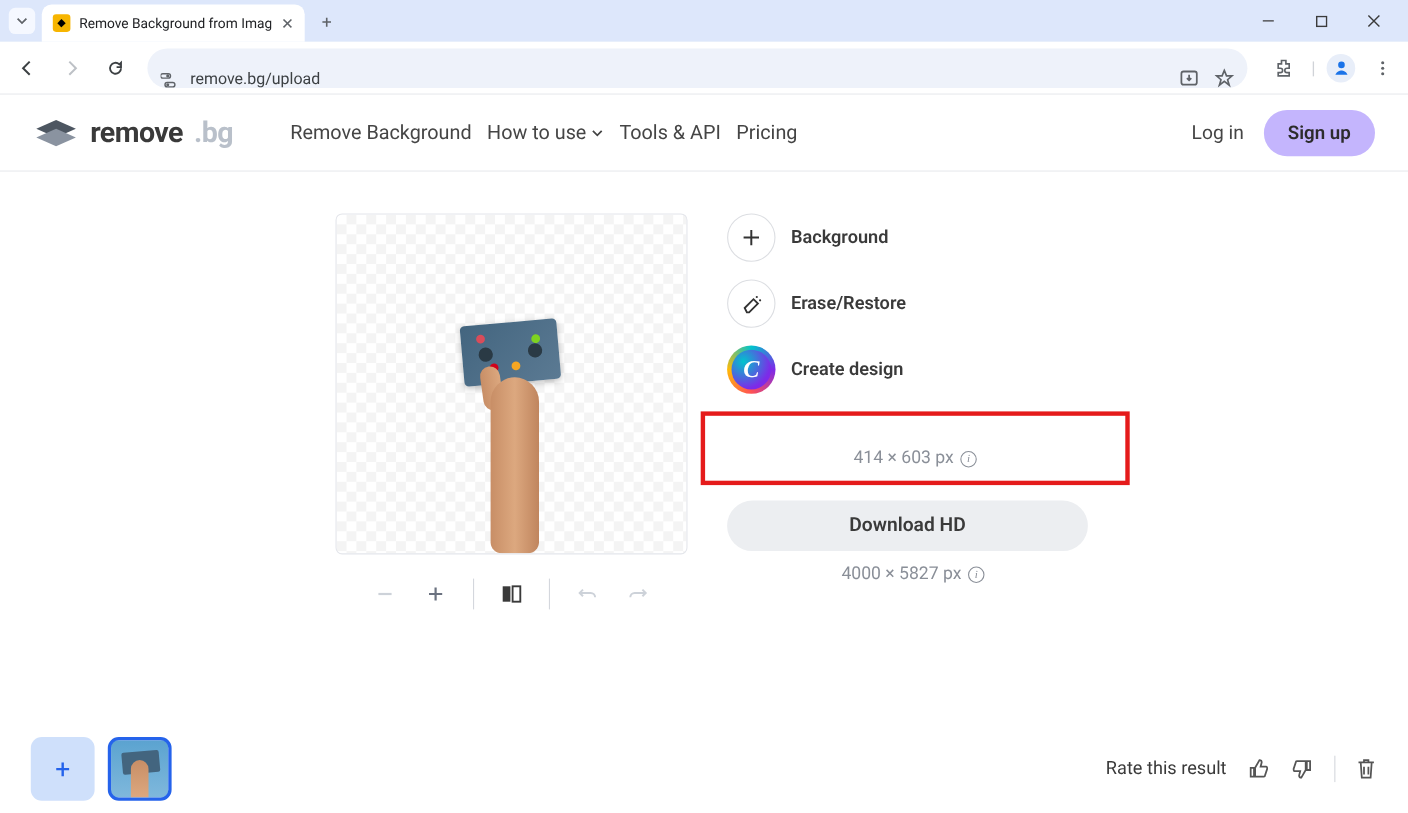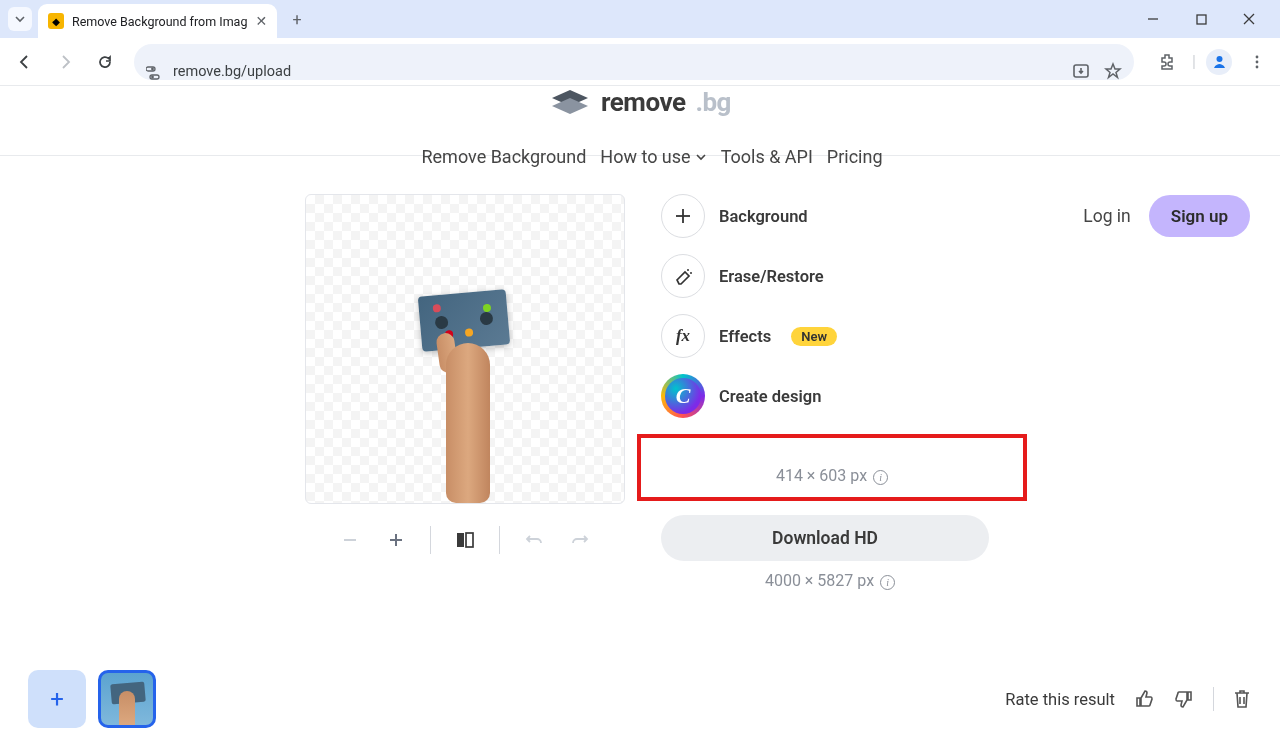--- a/index.html
+++ b/index.html
@@ -22,21 +22,21 @@
 .nav-btn.fwd { color: #bdc1c6; }
 .omnibox { flex: 1; background: #eef2fa; border-radius: 20px; height: 36px; display: flex; align-items: flex-end; padding: 0 12px; gap: 10px; color: #3c4043; font-size: 14.5px; margin: 0 6px; }
 .site-chip { font-size: 13px; color: #5f6368; }
 .omnibox-right { margin-left: auto; display: flex; gap: 14px; align-items: center; color: #5f6368; }
 .right-icons { display: flex; gap: 10px; align-items: center; padding-left: 6px; }
 .rb { width: 30px; height: 30px; display: flex; align-items: center; justify-content: center; cursor: pointer; color: #5f6368; font-size: 17px; }
 .avatar { width: 26px; height: 26px; border-radius: 50%; background: #e8eef9; display: flex; align-items: center; justify-content: center; }
 .avatar svg { fill: #1a73e8; }
 
 
-.page-header { height: 70px; border-bottom: 1px solid #e8eaed; display: flex; align-items: center; padding: 0 30px; gap: 28px; flex-direction: column; }
+.page-header { height: 70px; border-bottom: 1px solid #e8eaed; display: flex; align-items: center; padding: 0 30px; gap: 28px; }
 .logo { display: flex; align-items: center; gap: 10px; font-weight: 700; font-size: 26px; color: #3a3a3a; letter-spacing: -.5px; }
 .logo .bg { color: #b9c0ca; font-weight: 700; }
 .logo-mark { display: inline-block; }
 .nav { display: flex; gap: 14px; font-size: 18px; color: #454545; margin-left: 24px; }
 .nav-item { cursor: pointer; display: inline-flex; align-items: center; gap: 4px; }
 .auth { margin-left: auto; display: flex; gap: 18px; align-items: center; }
 .login { font-size: 17.5px; color: #454545; cursor: pointer; }
 .signup { background: #c4b5fd; border-radius: 22px; padding: 11px 22px; font-size: 17px; font-weight: 600; cursor: pointer; color: #2c2c2c; }
 
 
@@ -274,27 +274,20 @@
       <div class="icon-circ">
           <svg width="22" height="22" viewBox="0 0 22 22">
             <path d="M5 15l8-8 4 4-8 8H7z" fill="none" stroke="#333" stroke-width="1.7"></path>
             <circle cx="16" cy="5" r="1" fill="#333"></circle>
             <circle cx="19" cy="8" r="1" fill="#333"></circle>
           </svg>
         </div>
       <span class="action-label">Erase/Restore</span>
     </div>
     <div class="action-row">
-      <div class="icon-circ">
-          <span style="font-family:Georgia,serif;font-style:italic;font-size:17px;font-weight:600;">fx</span>
-        </div>
-      <span class="action-label">Effects</span>
-      <span class="badge-new">New</span>
-    </div>
-    <div class="action-row">
       <div class="icon-circ canva">
           <span>C</span>
         </div>
       <span class="action-label">Create design</span>
     </div>
 
     <div class="highlight-box">
       <div class="dim-text">
         <span>414 × 603 px</span>
         <span class="info-ic">i</span>

